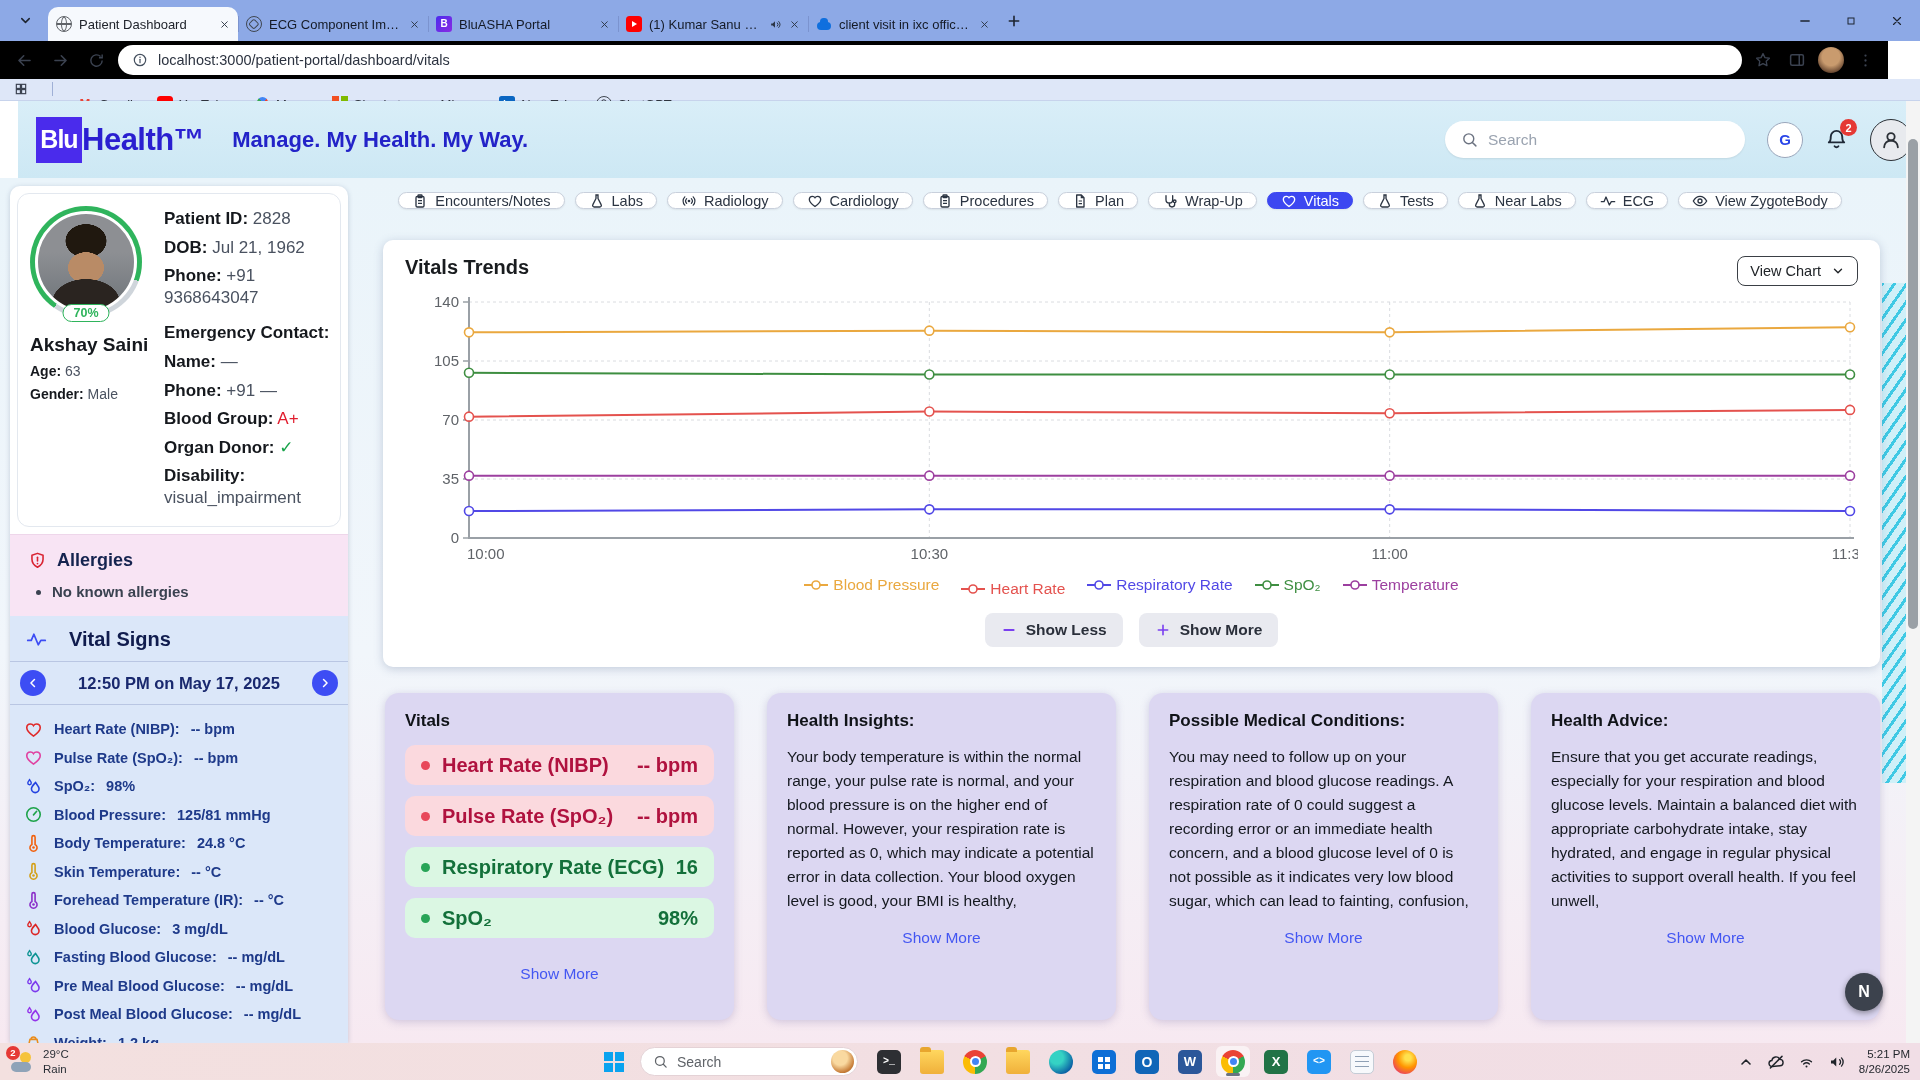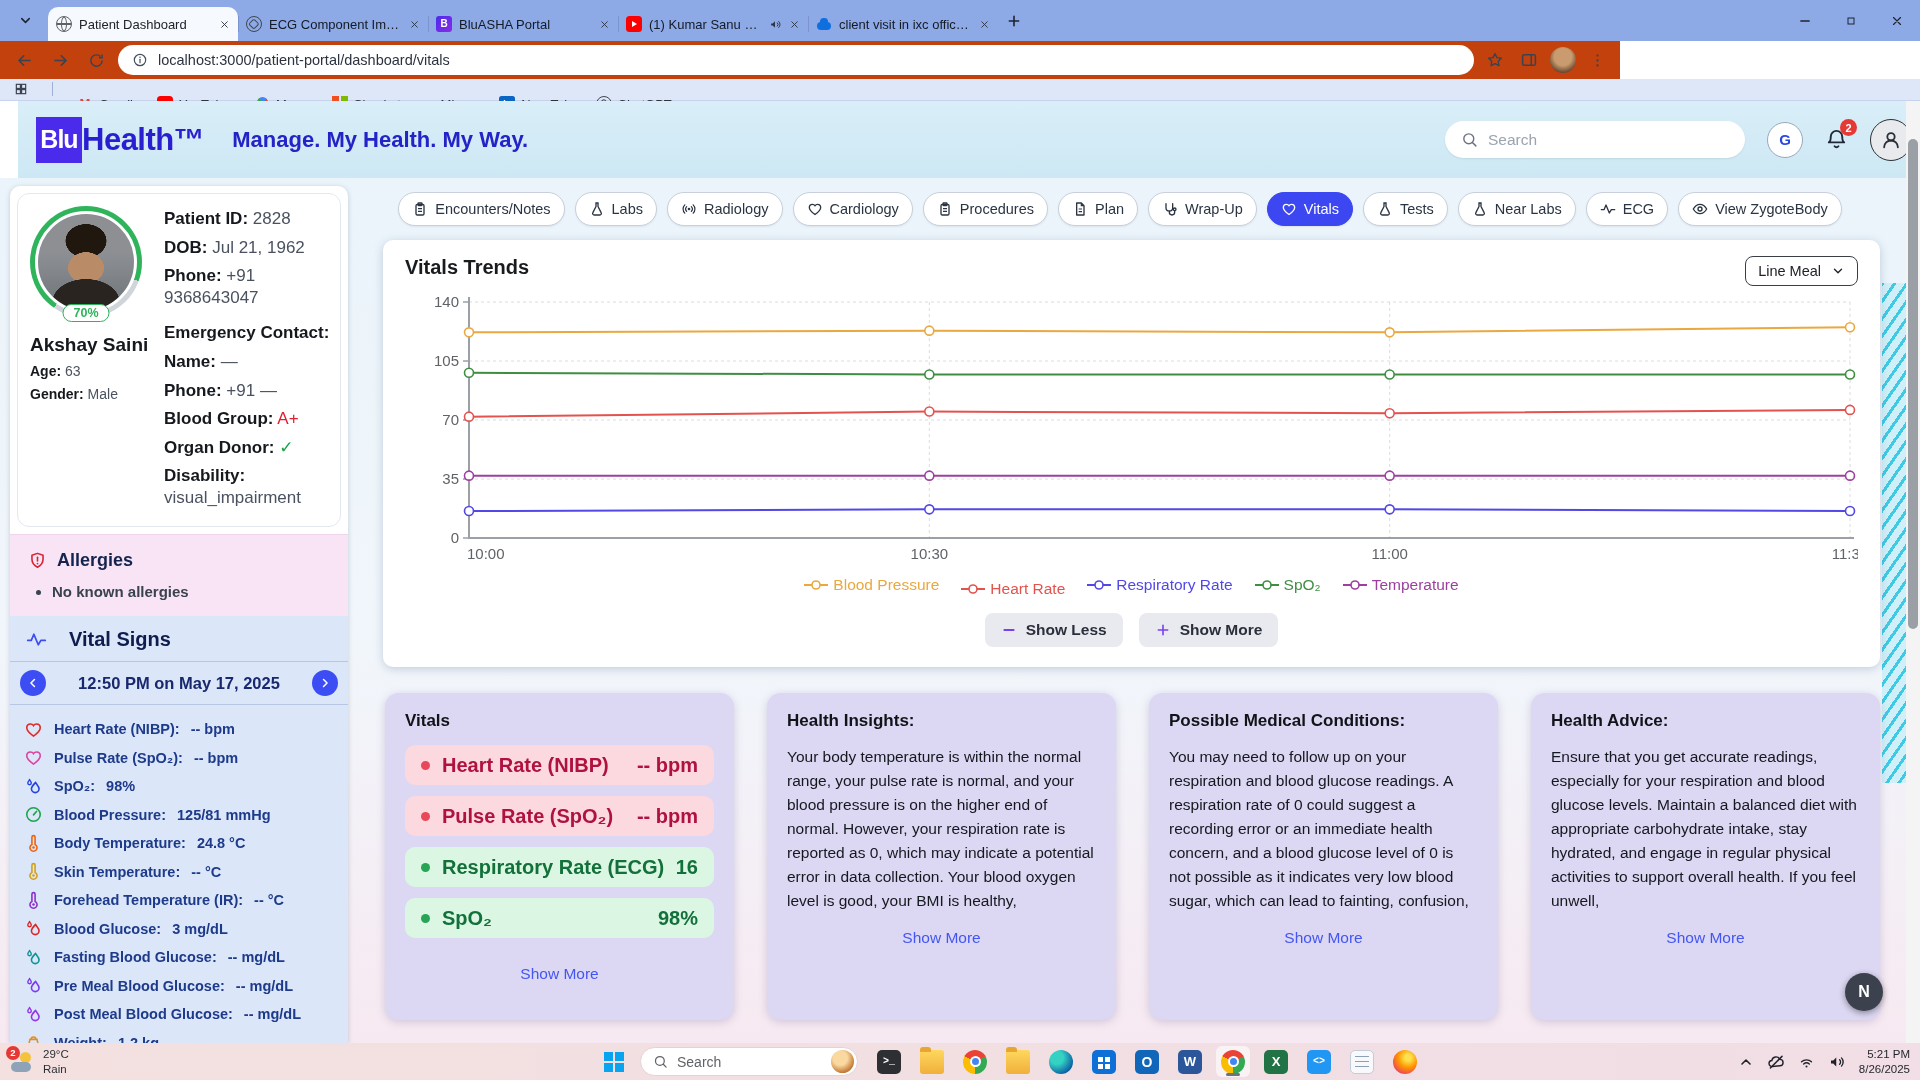--- a/index.html
+++ b/index.html
@@ -12,21 +12,21 @@
 .tabs{display:flex;align-items:flex-end;height:47px}
 .btab{width:190px;height:34px;display:flex;align-items:center;gap:7px;padding:0 8px;font-size:13px;color:#141a26;position:relative}
 .btab[data-active="true"]{background:#f6f9fd;border-radius:10px 10px 0 0;color:#20242c}
 .btab:not([data-active="true"])::before{content:"";position:absolute;left:0;top:9px;bottom:9px;width:1px;background:#7b93cf}
 .btab .ttl{flex:1;white-space:nowrap;overflow:hidden;text-overflow:ellipsis}
 .btab .x,.tab-aud{flex:none;color:#2a3342}
 .newtab{align-self:center;margin-left:8px;color:#1d2430}
 .wincontrols{margin-left:auto;align-self:center;display:flex}
 .wbtn{width:46px;height:34px;display:flex;align-items:center;justify-content:center;color:#1d2430}
 
-.toolbar{position:absolute;left:0;top:41px;width:1620px;height:38px;background:#c2410c;display:flex;align-items:center;padding:0 10px;gap:8px}
+.toolbar{position:absolute;left:0;top:41px;width:1888px;height:38px;background:#000000;display:flex;align-items:center;padding:0 10px;gap:8px}
 .navbtn{width:28px;height:28px;display:flex;align-items:center;justify-content:center;color:#3b4250;flex:none}
 .urlpill{flex:1;height:30px;background:#fff;border-radius:15px;display:flex;align-items:center;padding:0 14px;gap:10px;color:#45505f}
 .url{font-size:14.5px;color:#2c3340}
 .tool-ico{width:26px;height:26px;display:flex;align-items:center;justify-content:center;color:#3b4250;flex:none}
 .bravatar{width:26px;height:26px;border-radius:50%;background:radial-gradient(circle at 50% 38%,#c99b6e 0 42%,#6b4a33 75%);flex:none}
 
 .bookmarks{position:absolute;left:0;top:79px;width:1920px;height:22px;background:#dee7f8;border-bottom:1px solid #c7d3ec;display:flex;align-items:center;gap:24px;padding:0 0 2px 14px;font-size:13px;color:#2d333d}
 .bm{display:flex;align-items:center;gap:6px}
 .bm-sep{width:1px;height:14px;background:#9fb0d6}
 .appsgrid{width:14px;height:14px;color:#3b4250}
@@ -97,21 +97,21 @@
 .vs-head .vic{color:#3d4df4}
 .datenav{display:flex;align-items:center;justify-content:space-between;padding:8px 10px;border-bottom:1px solid #b9c6e3}
 .dn-btn{width:26px;height:26px;border-radius:50%;background:#3d4df4;color:#fff;display:flex;align-items:center;justify-content:center;flex:none}
 .dn-txt{font-size:16.5px;font-weight:bold;color:#19286e}
 .vlist{padding:10px 14px}
 .vrow{display:flex;align-items:center;gap:11px;height:28.5px;font-size:14.5px;font-weight:bold;color:#1e3a8a;white-space:nowrap}
 .vicon{width:19px;height:19px;flex:none}
 
 
 .navpills{position:absolute;left:360px;top:14px;width:1520px;display:flex;justify-content:center;gap:10px}
-.pill{height:34px;border-radius:17px;background:#fff;border:1px solid #c9d0dc;display:flex;align-items:center;gap:7px;padding:0 13px;font-size:14.5px;color:#2b3442;box-shadow:0 1px 2px rgba(0,0,0,.07);white-space:nowrap}
+.pill{height:17px;border-radius:17px;background:#fff;border:1px solid #c9d0dc;display:flex;align-items:center;gap:7px;padding:0 13px;font-size:14.5px;color:#2b3442;box-shadow:0 1px 2px rgba(0,0,0,.07);white-space:nowrap}
 .pill svg{width:16px;height:16px}
 .pill[data-active="true"]{background:#3c47f1;border-color:#3c47f1;color:#fff}
 
 
 .chartcard{position:absolute;left:383px;top:62px;width:1497px;height:427px;background:#fff;border-radius:10px;box-shadow:0 2px 10px rgba(90,110,150,.3);padding:16px 22px 0}
 .chead{display:flex;justify-content:space-between;align-items:flex-start;height:36px}
 .ctitle{font-size:20px;font-weight:bold;color:#191c1f}
 .cselect{display:flex;align-items:center;gap:10px;border:1.6px solid #3a3f45;border-radius:8px;padding:6px 12px;font-size:14.5px;color:#202428;background:#fff}
 #vitals-chart{display:block;margin-top:4px}
 .legend{display:flex;justify-content:center;gap:22px;margin-top:8px;font-size:15.5px}
@@ -827,21 +827,21 @@
             <use href="#sym-eye"></use>
           </svg>
           <span>View ZygoteBody</span>
         </div>
       </nav>
 
     <section class="chartcard">
       <div class="chead">
         <div class="ctitle">Vitals Trends</div>
         <div class="cselect">
-          <span>Line Meal</span>
+          <span>View Chart</span>
           <svg width="14" height="14">
               <use href="#sym-chevD"></use>
             </svg>
         </div>
       </div>
       <svg id="vitals-chart" width="1453" height="268">
           <line x1="58" x2="64" y1="242" y2="242" stroke="#9aa0a6" stroke-width="1.5"></line>
           <text x="54" y="247" text-anchor="end" fill="#5f6368" font-size="15" font-family="Liberation Sans, sans-serif">0</text>
           <line x1="64" x2="1445" y1="183" y2="183" stroke="#dadce0" stroke-dasharray="3 3"></line>
           <line x1="58" x2="64" y1="183" y2="183" stroke="#9aa0a6" stroke-width="1.5"></line>

